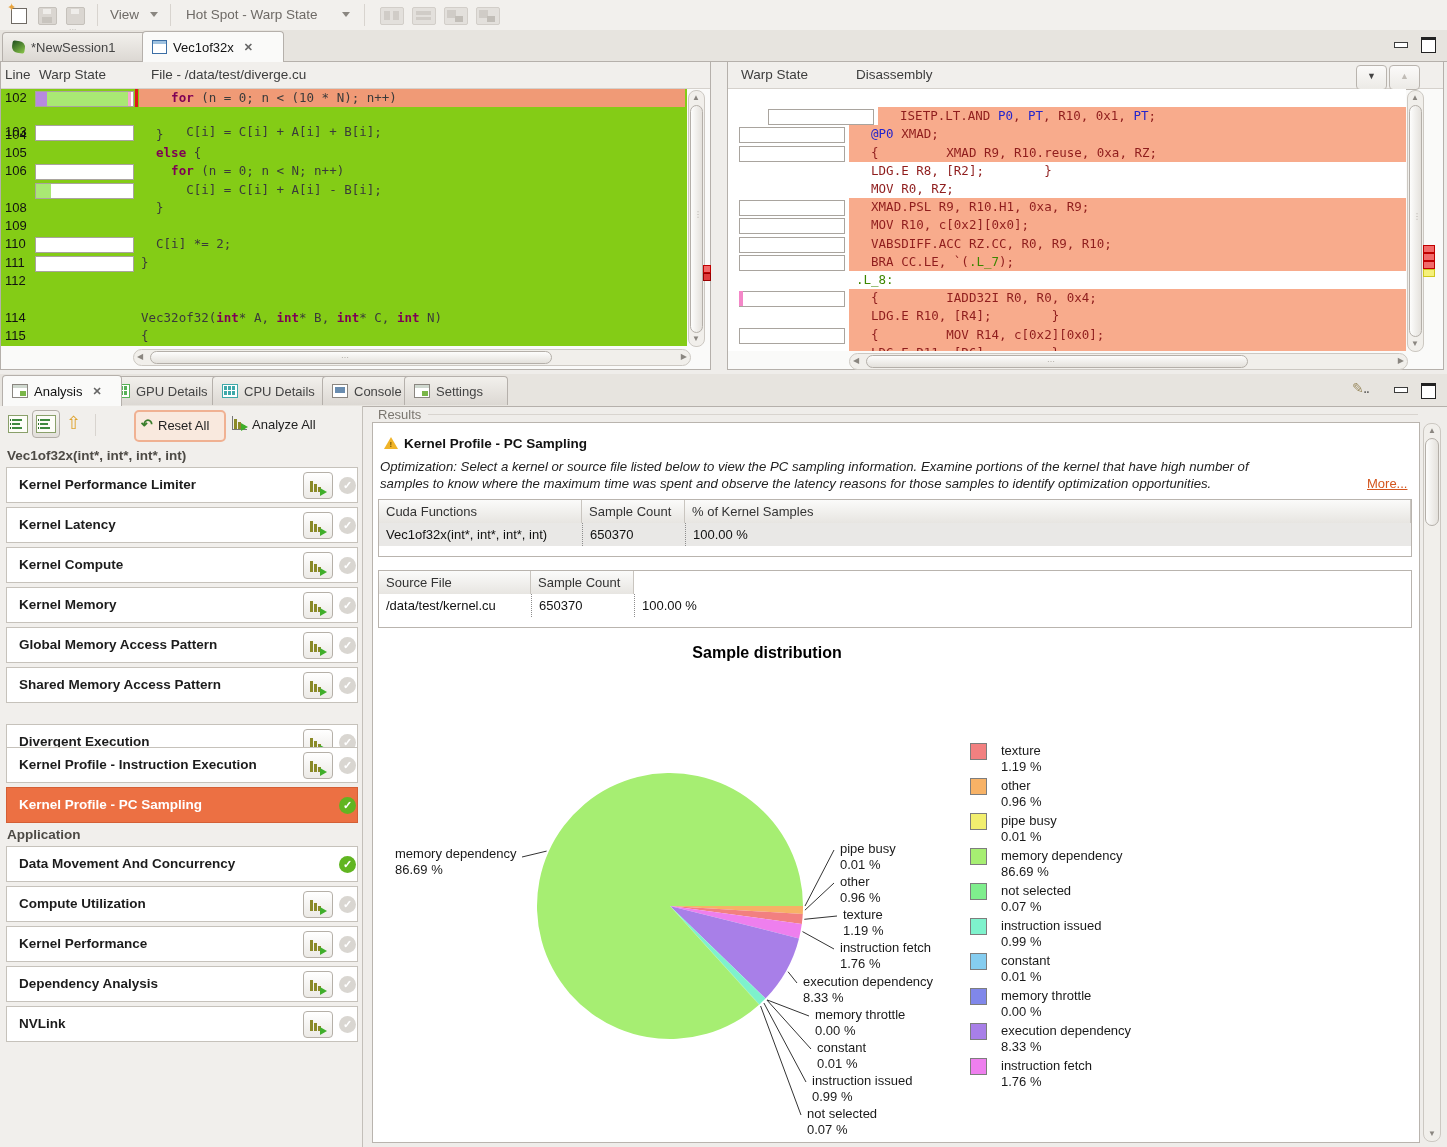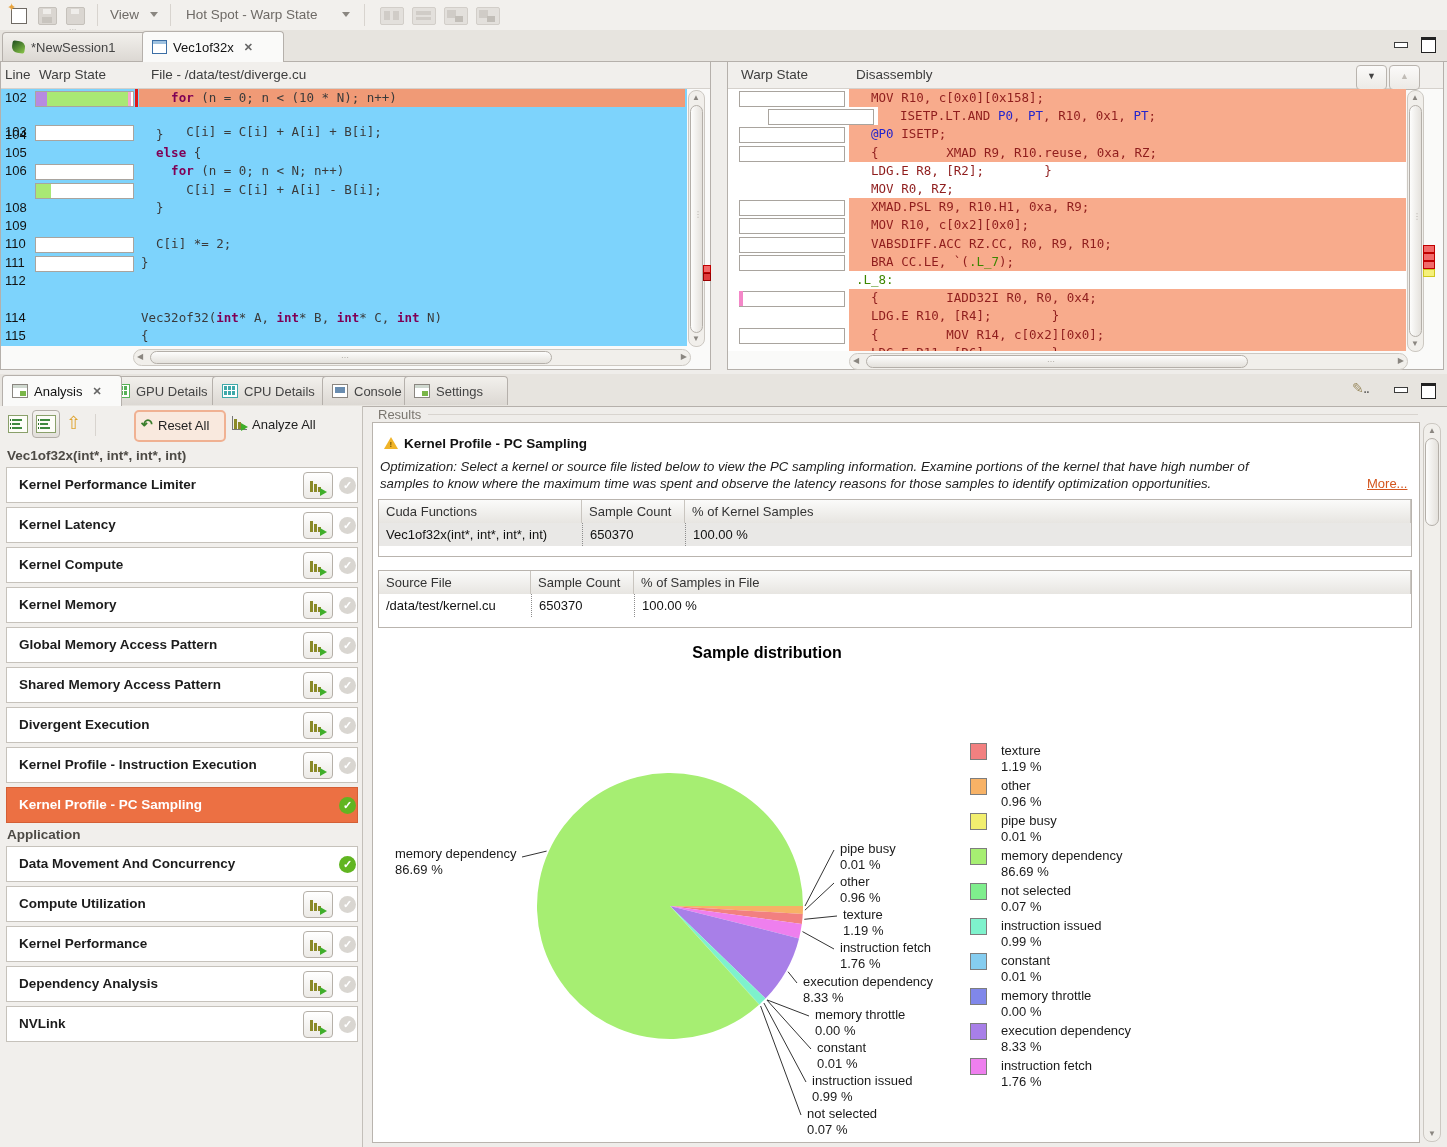--- a/index.html
+++ b/index.html
@@ -124,21 +124,21 @@
   <div class="wmin" style="left:1394px;top:12px;"></div>
   <div class="wmax" style="left:1421px;top:7px;"></div>
 </div>
 
 <div id="src-pane" class="abs pane" style="left:0;top:61px;width:709px;height:307px;">
   <div class="pane-hd">
     <span style="left:4px;">Line</span>
     <span style="left:38px;">Warp State</span>
     <span style="left:150px;">File - /data/test/diverge.cu</span>
   </div>
-  <div id="src-rows" class="abs" style="left:0;top:27px;width:686px;height:257px;background:#7dd3fc;overflow:hidden;">
+  <div id="src-rows" class="abs" style="left:0;top:27px;width:686px;height:257px;background:#84cc16;overflow:hidden;">
       <div style="position: absolute; left: 0px; top: 0px; width: 686px; height: 18.3px;">
         <div style="position: absolute; left: 138px; top: 0px; width: 546px; height: 100%; background: rgb(240, 154, 118);"></div>
         <div style="position: absolute; left: 4px; top: 1px; color: rgb(17, 17, 17);">102</div>
         <div class="wbox" style="left: 34px; top: 2px; width: 97px;"><i style="width: 11%; background: rgb(183, 138, 224);"></i><i style="width: 84%; background: rgb(169, 232, 116);"></i><i style="width: 3%; background: rgb(245, 168, 204);"></i></div>
         <div style="position: absolute; left: 134px; top: 0px; width: 3px; height: 100%; background: rgb(224, 24, 24);"></div>
         <div class="mono" style="position: absolute; left: 140px; top: 1px;"><span class="tk-c">    </span><span class="tk-k">for</span><span class="tk-c"> (n = 0; n &lt; (10 * N); n++)</span></div>
       </div>
       <div style="position: absolute; left: 0px; top: 18.3px; width: 686px; height: 18.3px; margin-top: 16px;">
         <div style="position: absolute; left: 4px; top: 1px; color: rgb(17, 17, 17);">103</div>
         <div class="wbox" style="left: 34px; top: 2px; width: 97px;"></div>
@@ -214,34 +214,29 @@
 </div>
 
 <div id="dis-pane" class="abs pane" style="left:727px;top:61px;width:715px;height:307px;">
   <div class="pane-hd">
     <span style="left:13px;">Warp State</span>
     <span style="left:128px;">Disassembly</span>
   </div>
   <div class="navbtn" style="left:628px;top:3px;color:#444;">▼</div>
   <div class="navbtn" style="left:661px;top:3px;color:#c0bcb6;">▲</div>
   <div id="dis-rows" class="abs" style="left:0;top:27px;width:678px;height:262px;background:#fff;overflow:hidden;">
-      <div style="position: absolute; left: 0px; top: 0px; width: 678px; height: 18.2px;">
-        <div style="position: absolute; left: 121px; top: 0px; width: 557px; height: 100%; background: rgb(248, 171, 140);"></div>
-        <div class="wbox" style="left: 11px; top: 2px; width: 104px;"></div>
-        <div class="mono" style="position: absolute; left: 128px; top: 1px;"><span class="tk-m">  MOV R10, c[0x0][0x158];</span></div>
-      </div>
       <div style="position: absolute; left: 0px; top: 18.2px; width: 678px; height: 18.2px; margin-left: 29px;">
         <div style="position: absolute; left: 121px; top: 0px; width: 557px; height: 100%; background: rgb(248, 171, 140);"></div>
         <div class="wbox" style="left: 11px; top: 2px; width: 104px;"></div>
         <div class="mono" style="position: absolute; left: 128px; top: 1px;"><span class="tk-m">  ISETP.LT.AND </span><span class="tk-b">P0</span><span class="tk-m">, </span><span class="tk-b">PT</span><span class="tk-m">, R10, 0x1, </span><span class="tk-b">PT</span><span class="tk-m">;</span></div>
       </div>
       <div style="position: absolute; left: 0px; top: 36.4px; width: 678px; height: 18.2px;">
         <div style="position: absolute; left: 121px; top: 0px; width: 557px; height: 100%; background: rgb(248, 171, 140);"></div>
         <div class="wbox" style="left: 11px; top: 2px; width: 104px;"></div>
-        <div class="mono" style="position: absolute; left: 128px; top: 1px;"><span class="tk-m">  </span><span class="tk-b">@P0</span><span class="tk-m"> ISETP;</span></div>
+        <div class="mono" style="position: absolute; left: 128px; top: 1px;"><span class="tk-m">  </span><span class="tk-b">@P0</span><span class="tk-m"> XMAD;</span></div>
       </div>
       <div style="position: absolute; left: 0px; top: 54.6px; width: 678px; height: 18.2px;">
         <div style="position: absolute; left: 121px; top: 0px; width: 557px; height: 100%; background: rgb(248, 171, 140);"></div>
         <div class="wbox" style="left: 11px; top: 2px; width: 104px;"></div>
         <div class="mono" style="position: absolute; left: 128px; top: 1px;"><span class="tk-m">  {         XMAD R9, R10.reuse, 0xa, RZ;</span></div>
       </div>
       <div style="position: absolute; left: 0px; top: 72.8px; width: 678px; height: 18.2px;">
         <div class="mono" style="position: absolute; left: 128px; top: 1px;"><span class="tk-m">  LDG.E R8, [R2];        }</span></div>
       </div>
       <div style="position: absolute; left: 0px; top: 91px; width: 678px; height: 18.2px;">
@@ -453,21 +448,21 @@
       <div class="aitem" style="top: 261px;">
         <div class="lbl">Shared Memory Access Pattern</div>
         <div class="chartbtn">
           <div style="position: absolute; left: 6px; bottom: 6px; width: 3px; height: 11px; background: rgb(138, 138, 40);"></div>
           <div style="position: absolute; left: 10px; bottom: 6px; width: 3px; height: 8px; background: rgb(138, 138, 40);"></div>
           <div style="position: absolute; left: 14px; bottom: 6px; width: 3px; height: 5px; background: rgb(138, 138, 40);"></div>
           <div style="position: absolute; left: 16px; bottom: 2px; width: 0px; height: 0px; border-top: 4px solid transparent; border-bottom: 4px solid transparent; border-left: 7px solid rgb(63, 174, 42);"></div>
         </div>
         <div class="check gray">✓</div>
       </div>
-      <div class="aitem" style="top: 301px;">
+      <div class="aitem" style="top: 318px;">
         <div class="lbl">Divergent Execution</div>
         <div class="chartbtn">
           <div style="position: absolute; left: 6px; bottom: 6px; width: 3px; height: 11px; background: rgb(138, 138, 40);"></div>
           <div style="position: absolute; left: 10px; bottom: 6px; width: 3px; height: 8px; background: rgb(138, 138, 40);"></div>
           <div style="position: absolute; left: 14px; bottom: 6px; width: 3px; height: 5px; background: rgb(138, 138, 40);"></div>
           <div style="position: absolute; left: 16px; bottom: 2px; width: 0px; height: 0px; border-top: 4px solid transparent; border-bottom: 4px solid transparent; border-left: 7px solid rgb(63, 174, 42);"></div>
         </div>
         <div class="check gray">✓</div>
       </div>
       <div class="aitem" style="top: 341px;">
@@ -551,21 +546,20 @@
       <div class="th" style="left: 0px; width: 203px;">Cuda Functions</div>
       <div class="th" style="left: 203px; width: 103px;">Sample Count</div>
       <div class="th" style="left: 306px; width: 726px;">% of Kernel Samples</div>
       <div class="td" style="left: 0px; width: 203px; background: rgb(233, 232, 230);">Vec1of32x(int*, int*, int*, int)</div>
       <div class="td dot" style="left: 203px; width: 103px; background: rgb(233, 232, 230);">650370</div>
       <div class="td dot" style="left: 306px; width: 726px; background: rgb(233, 232, 230);">100.00 %</div>
     </div>
     <div class="abs tblwrap" style="left: 378px; top: 570px; width: 1032px; height: 56px;">
       <div class="th" style="left: 0px; width: 152px;">Source File</div>
       <div class="th" style="left: 152px; width: 103px;">Sample Count</div>
-      <div class="th" style="left: 255px; width: 777px;">% of Samples in File</div>
       <div class="td" style="left: 0px; width: 152px; background: rgb(255, 255, 255);">/data/test/kernel.cu</div>
       <div class="td dot" style="left: 152px; width: 103px; background: rgb(255, 255, 255);">650370</div>
       <div class="td dot" style="left: 255px; width: 777px; background: rgb(255, 255, 255);">100.00 %</div>
     </div>
   </div>
 
 <div class="abs" style="left:372px;top:644px;width:790px;text-align:center;font-weight:bold;font-size:16px;color:#000;">Sample distribution</div>
 <svg id="pie-svg" class="abs" style="left:372px;top:665px;" width="680" height="478">
     <path d="M298,241 L431.0,241.0 A133,133 0 0 1 431.0,241.1 Z" fill="#f2ef6f"></path>
     <line x1="433.0" y1="241.0" x2="462" y2="185" stroke="#333" stroke-width="1"></line>

